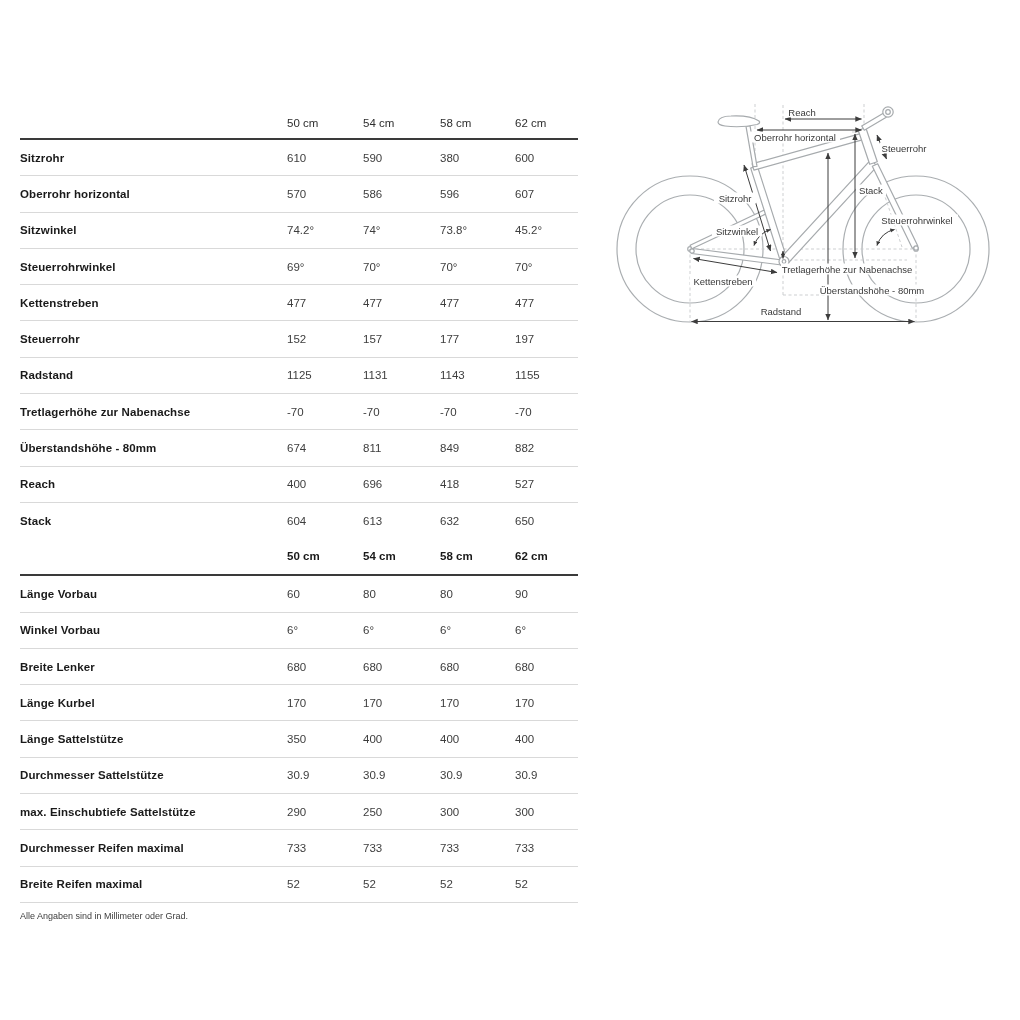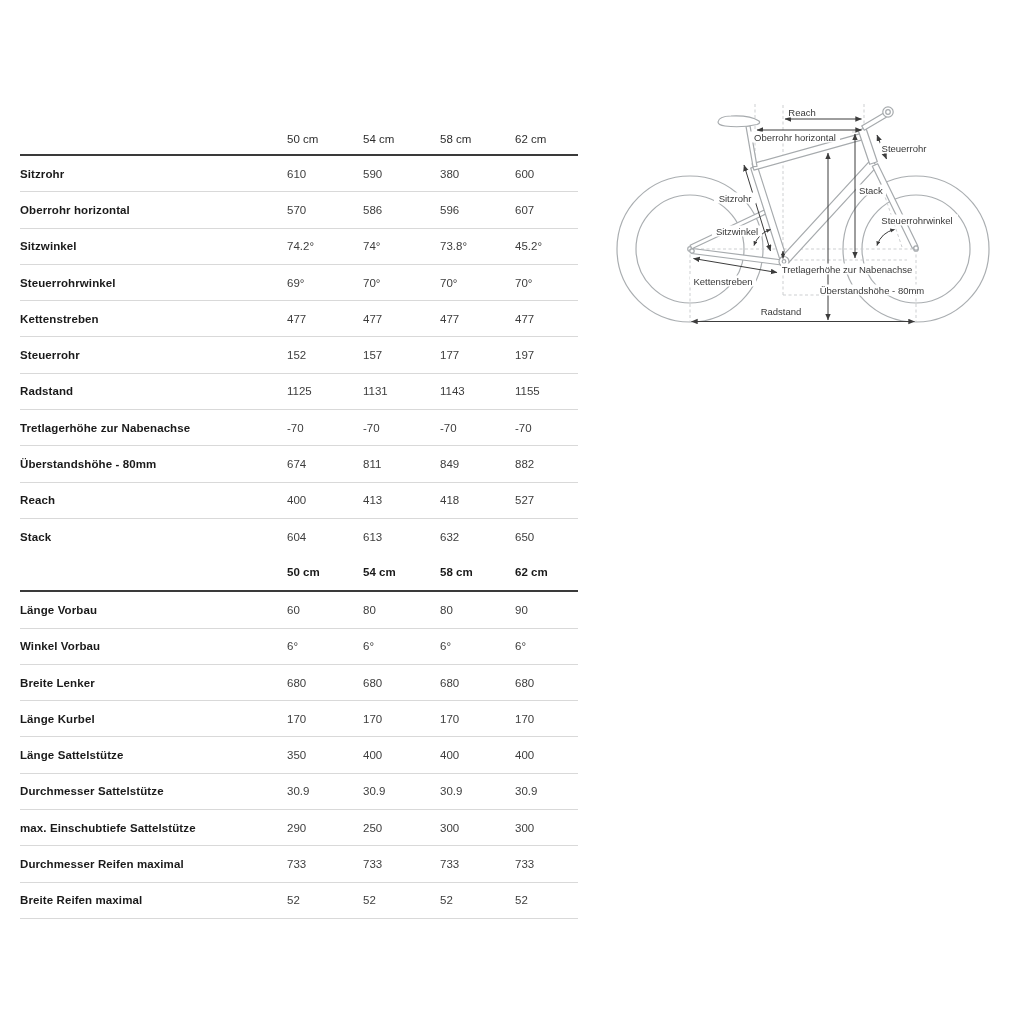--- a/index.html
+++ b/index.html
@@ -1,20 +1,20 @@
 <!DOCTYPE html>
 <html><head>
 <meta charset="utf-8">
 <style>
   html,body{margin:0;padding:0;background:#ffffff;}
   body{width:1020px;height:1020px;position:relative;font-family:"Liberation Sans",sans-serif;overflow:hidden;}
   .page{position:absolute;inset:0;background:#fff;}
 
   
-  .tablewrap{position:absolute;left:20px;top:123px;width:558px;}
+  .tablewrap{position:absolute;left:20px;top:107px;width:558px;}
   .thead{height:31px;display:grid;grid-template-columns:267px 76px 77px 75px 1fr;align-items:center;
          border-bottom:2px solid #3a3a3a;font-size:11.5px;color:#2e2e2e;}
   .thead.bold .c{font-weight:700;color:#1a1a1a;}
   .thead2{margin-top:0;height:36px;display:grid;grid-template-columns:267px 76px 77px 75px 1fr;align-items:center;
           border-bottom:2px solid #3a3a3a;font-size:11.5px;}
   .trow{height:35.3px;display:grid;grid-template-columns:267px 76px 77px 75px 1fr;align-items:center;
         border-bottom:1px solid #d9d9d9;font-size:11.5px;}
   .rows.nolast .trow:last-child{border-bottom:none;}
   .c.lab{font-weight:700;color:#1a1a1a;letter-spacing:.1px;}
   .c.val{color:#3d3d3d;}
@@ -103,21 +103,21 @@
         <div class="trow">
           <div class="c lab">Überstandshöhe - 80mm</div>
           <div class="c val">674</div>
           <div class="c val">811</div>
           <div class="c val">849</div>
           <div class="c val">882</div>
         </div>
         <div class="trow">
           <div class="c lab">Reach</div>
           <div class="c val">400</div>
-          <div class="c val">413</div>
+          <div class="c val">696</div>
           <div class="c val">418</div>
           <div class="c val">527</div>
         </div>
         <div class="trow">
           <div class="c lab">Stack</div>
           <div class="c val">604</div>
           <div class="c val">613</div>
           <div class="c val">632</div>
           <div class="c val">650</div>
         </div>
@@ -189,20 +189,21 @@
         </div>
         <div class="trow">
           <div class="c lab">Breite Reifen maximal</div>
           <div class="c val">52</div>
           <div class="c val">52</div>
           <div class="c val">52</div>
           <div class="c val">52</div>
         </div>
       </div>
 
+    <div class="footnote">Alle Angaben sind in Millimeter oder Grad.</div>
   </div>
 
   <svg class="diagram" viewBox="0 0 395 240">
     <defs>
       <marker id="ah" markerUnits="userSpaceOnUse" markerWidth="8" markerHeight="7" refX="6.2" refY="2.75" orient="auto-start-reverse">
         <path d="M0,0 L6.5,2.75 L0,5.5 Z" fill="#3c3c3c"></path>
       </marker>
       <marker id="ahs" markerUnits="userSpaceOnUse" markerWidth="6" markerHeight="6" refX="4.2" refY="2" orient="auto-start-reverse">
         <path d="M0,0 L4.5,2 L0,4 Z" fill="#3c3c3c"></path>
       </marker>

